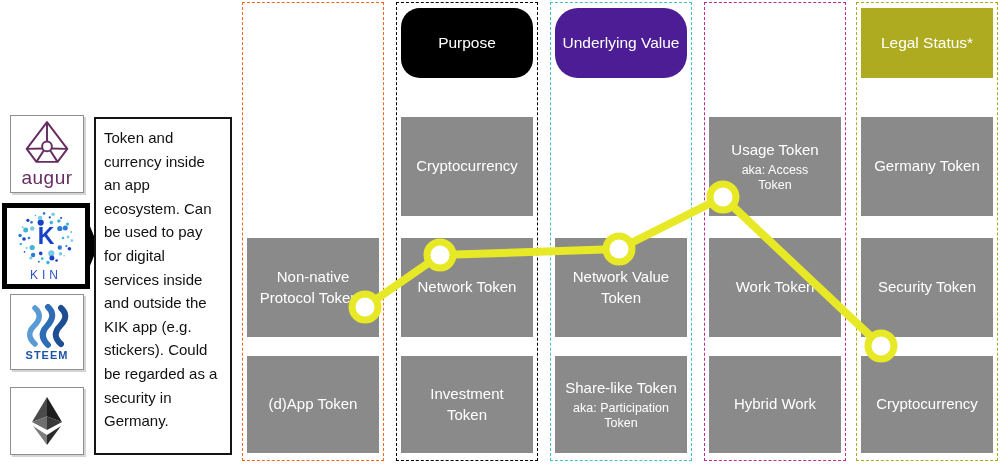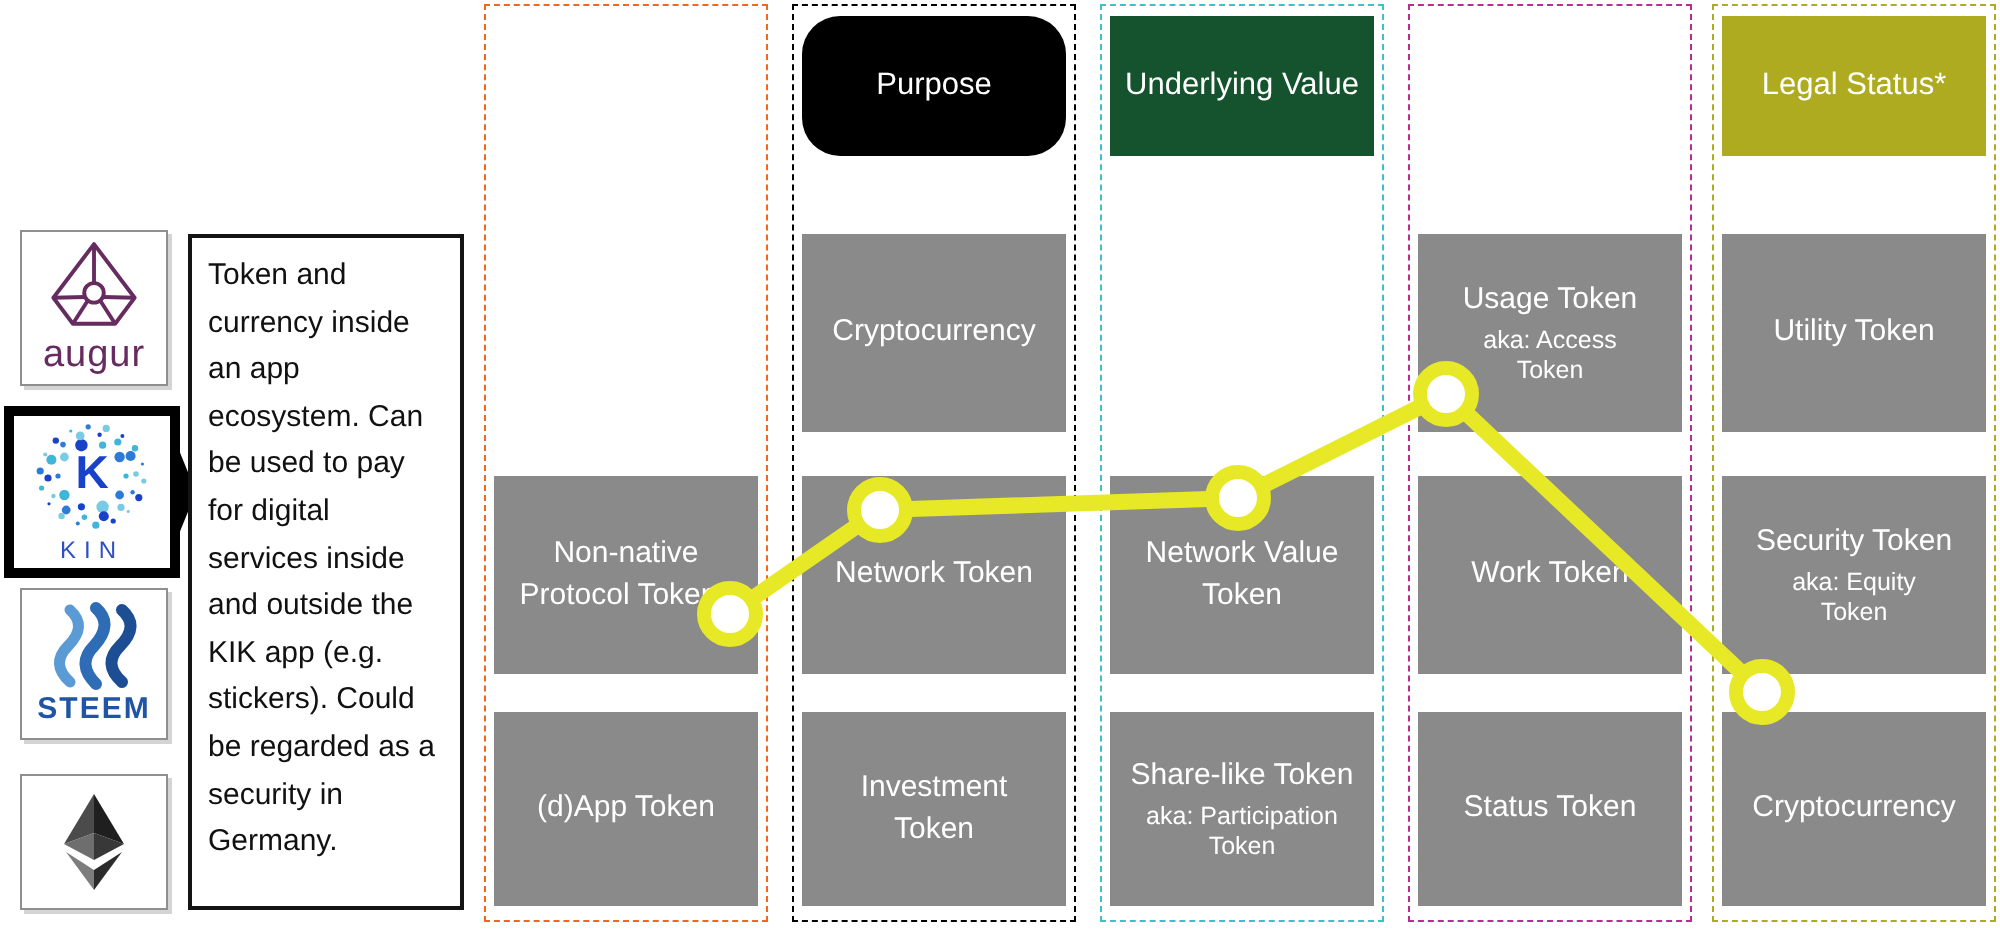--- a/index.html
+++ b/index.html
@@ -11,21 +11,21 @@
   .logo-box{
     position:absolute;left:10px;width:74px;background:#ffffff;
     border:1px solid #8f8f8f;box-shadow:2px 2px 0 rgba(160,160,160,.45);
     display:flex;flex-direction:column;align-items:center;justify-content:center;
     box-sizing:border-box;
   }
   #augur-box{top:115px;height:78px;}
   #steem-box{top:294px;height:76px;}
   #eth-box{top:387px;height:68px;}
   .augur-word{font-size:19px;color:#662C60;letter-spacing:.5px;margin-top:-2px;}
-  .steem-word{font-size:15px;font-weight:bold;color:#1F55A4;letter-spacing:1px;margin-top:-1px;}
+  .steem-word{font-size:11px;font-weight:bold;color:#1F55A4;letter-spacing:1px;margin-top:-1px;}
   #kin-box{
     position:absolute;left:2px;top:203px;width:88px;height:86px;background:#ffffff;
     border:5px solid #000000;box-sizing:border-box;
     display:flex;flex-direction:column;align-items:center;justify-content:center;
   }
   #kin-arrow{
     position:absolute;right:-13px;top:50%;transform:translateY(-50%);
     width:0;height:0;border-top:32px solid transparent;border-bottom:32px solid transparent;
     border-left:13px solid #000000;
   }
@@ -165,51 +165,50 @@
       </div>
     <div class="cell row2" style="background: rgb(138, 138, 138);">
         <span>Network Token</span>
       </div>
     <div class="cell row3" style="background: rgb(138, 138, 138);">
         <span>Investment Token</span>
       </div>
   </div>
 
   <div class="column" style="left: 550px; border-color: rgb(63, 191, 201);">
-    <div class="col-header" style="background: #14532d;">Underlying Value</div>
+    <div class="col-header" style="background: #4c1d95; border-radius: 23px;">Underlying Value</div>
     <div class="cell row2" style="background: rgb(138, 138, 138);">
         <span>Network Value Token</span>
       </div>
     <div class="cell row3" style="background: rgb(138, 138, 138);">
       <span>Share-like Token</span>
       <span class="sub">aka: Participation Token</span>
     </div>
   </div>
 
   <div class="column" style="left: 704px; border-color: rgb(187, 44, 146);">
     <div class="cell row1" style="background: rgb(138, 138, 138);">
       <span>Usage Token</span>
       <span class="sub">aka: Access Token</span>
     </div>
     <div class="cell row2" style="background: rgb(138, 138, 138);">
         <span>Work Token</span>
       </div>
     <div class="cell row3" style="background: rgb(138, 138, 138);">
-        <span>Status Token</span>
+        <span>Hybrid Work</span>
       </div>
   </div>
 
   <div class="column" style="left: 856px; border-color: rgb(175, 171, 33);">
     <div class="col-header" style="background: rgb(175, 171, 33);">Legal Status*</div>
     <div class="cell row1" style="background: rgb(138, 138, 138);">
-        <span>Utility Token</span>
+        <span>Germany Token</span>
       </div>
     <div class="cell row2" style="background: rgb(138, 138, 138);">
       <span>Security Token</span>
-      <span class="sub">aka: Equity Token</span>
     </div>
     <div class="cell row3" style="background: rgb(138, 138, 138);">
         <span>Cryptocurrency</span>
       </div>
   </div>
 
   <svg id="path-overlay" width="1000" height="465" viewBox="0 0 1000 465">
       <polyline points="365,307 440,255 619,249 723,197 881,346" fill="none" stroke="#E8E926" stroke-width="8" stroke-linejoin="round" stroke-linecap="round"></polyline>
       <circle cx="365" cy="307" r="13" fill="#ffffff" stroke="#E8E926" stroke-width="7"></circle>
       <circle cx="440" cy="255" r="13" fill="#ffffff" stroke="#E8E926" stroke-width="7"></circle>

